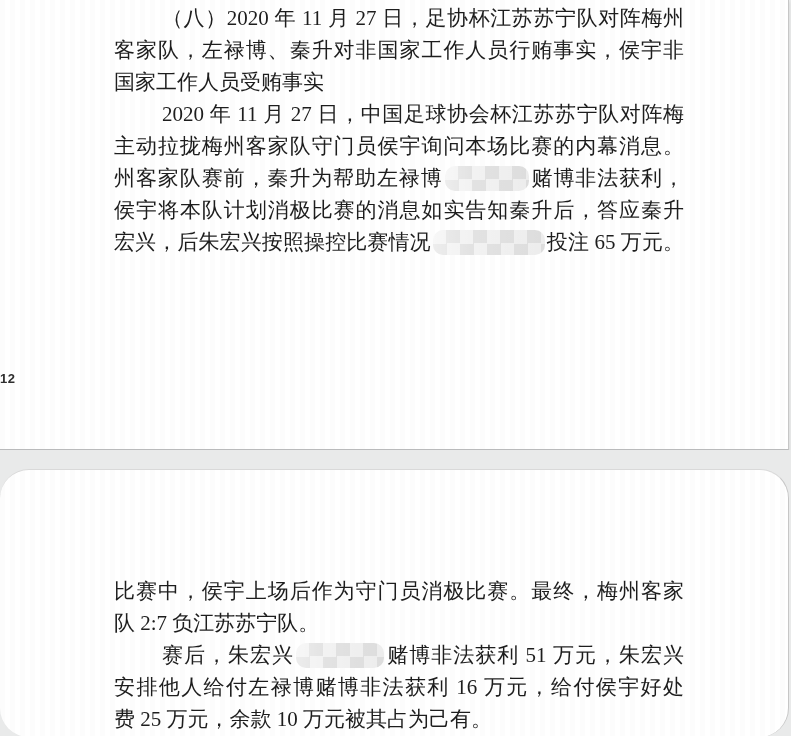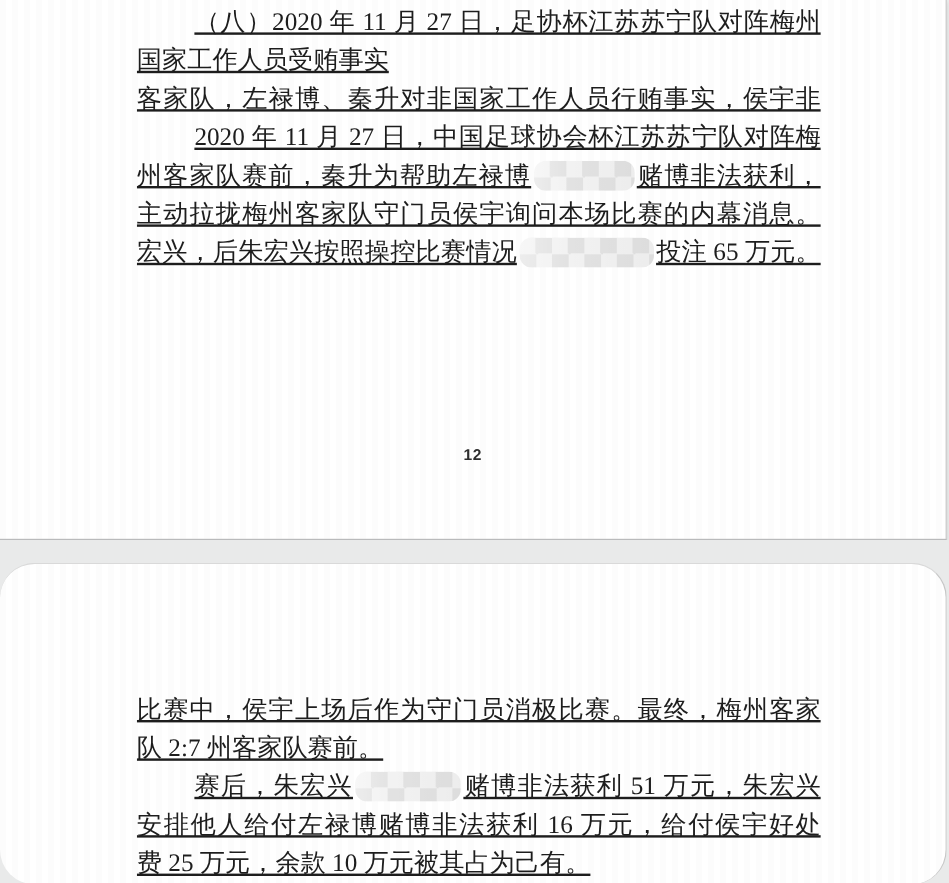--- a/index.html
+++ b/index.html
@@ -50,21 +50,20 @@
     color: #1d1d1d;
     font-size: 21px;
   }
   .text-block.p2 {
     padding-top: 105px;
   }
   .line {
     height: 32px;
     line-height: 32px;
     overflow: hidden;
-    text-decoration: underline;
   }
   .line.justify {
     text-align: justify;
     text-align-last: justify;
   }
   .line.indent {
     text-indent: 48px;
   }
   .line.para-start {
     margin-top: 0;
@@ -79,51 +78,51 @@
       linear-gradient(90deg, rgba(255,255,255,0.38) 0%, rgba(255,255,255,0) 35%, rgba(0,0,0,0.025) 100%),
       repeating-conic-gradient(#e2e2e2 0% 25%, #f2f2f2 0% 50%);
     background-size: 100% 100%, 27px 27px;
     filter: blur(0.4px);
   }
   .page-number {
     position: absolute;
     top: 371px;
     left: 0;
     width: 100%;
-    text-align: center;
     font-family: "Liberation Sans", "DejaVu Sans", sans-serif;
     font-size: 13px;
     font-weight: bold;
     color: #2e2e2e;
     letter-spacing: 0.5px;
   }
 </style>
 </head>
 <body>
 
 <div class="viewport">
 
   <div class="page page1">
     <div class="text-block">
         <div class="line indent justify"><span class="seg">（八）2020 年 11 月 27 日，足协杯江苏苏宁队对阵梅州</span></div>
+        <div class="line justify"><span class="seg">客家队，左禄博、秦升对非国家工作人员行贿事实，侯宇非</span></div>
         <div class="line"><span class="seg">国家工作人员受贿事实</span></div>
-        <div class="line justify"><span class="seg">客家队，左禄博、秦升对非国家工作人员行贿事实，侯宇非</span></div>
         <div class="line indent justify para-start"><span class="seg">2020 年 11 月 27 日，中国足球协会杯江苏苏宁队对阵梅</span></div>
+        <div class="line justify"><span class="seg">主动拉拢梅州客家队守门员侯宇询问本场比赛的内幕消息。</span></div>
         <div class="line justify"><span class="seg">州客家队赛前，秦升为帮助左禄博</span><span class="redact" style="width: 84px;"></span><span class="seg">赌博非法获利，</span></div>
-        <div class="line justify"><span class="seg">主动拉拢梅州客家队守门员侯宇询问本场比赛的内幕消息。</span></div>
+        <div class="line justify"><span class="seg">侯宇将本队计划消极比赛的消息如实告知秦升后，答应秦升</span></div>
         <div class="line justify"><span class="seg">宏兴，后朱宏兴按照操控比赛情况</span><span class="redact" style="width: 112px;"></span><span class="seg">投注 65 万元。</span></div>
       </div>
     <div class="page-number">12</div>
   </div>
 
   <div class="page-gap"></div>
 
   <div class="page page2">
     <div class="text-block p2">
         <div class="line justify"><span class="seg">比赛中，侯宇上场后作为守门员消极比赛。最终，梅州客家</span></div>
-        <div class="line"><span class="seg">队 2:7 州客家队赛前。</span></div>
+        <div class="line"><span class="seg">队 2:7 负江苏苏宁队。</span></div>
         <div class="line indent justify para-start"><span class="seg">赛后，朱宏兴</span><span class="redact" style="width: 88px;"></span><span class="seg">赌博非法获利 51 万元，朱宏兴</span></div>
         <div class="line justify"><span class="seg">安排他人给付左禄博赌博非法获利 16 万元，给付侯宇好处</span></div>
         <div class="line"><span class="seg">费 25 万元，余款 10 万元被其占为己有。</span></div>
       </div>
   </div>
 
 </div>
 
 </body></html>

